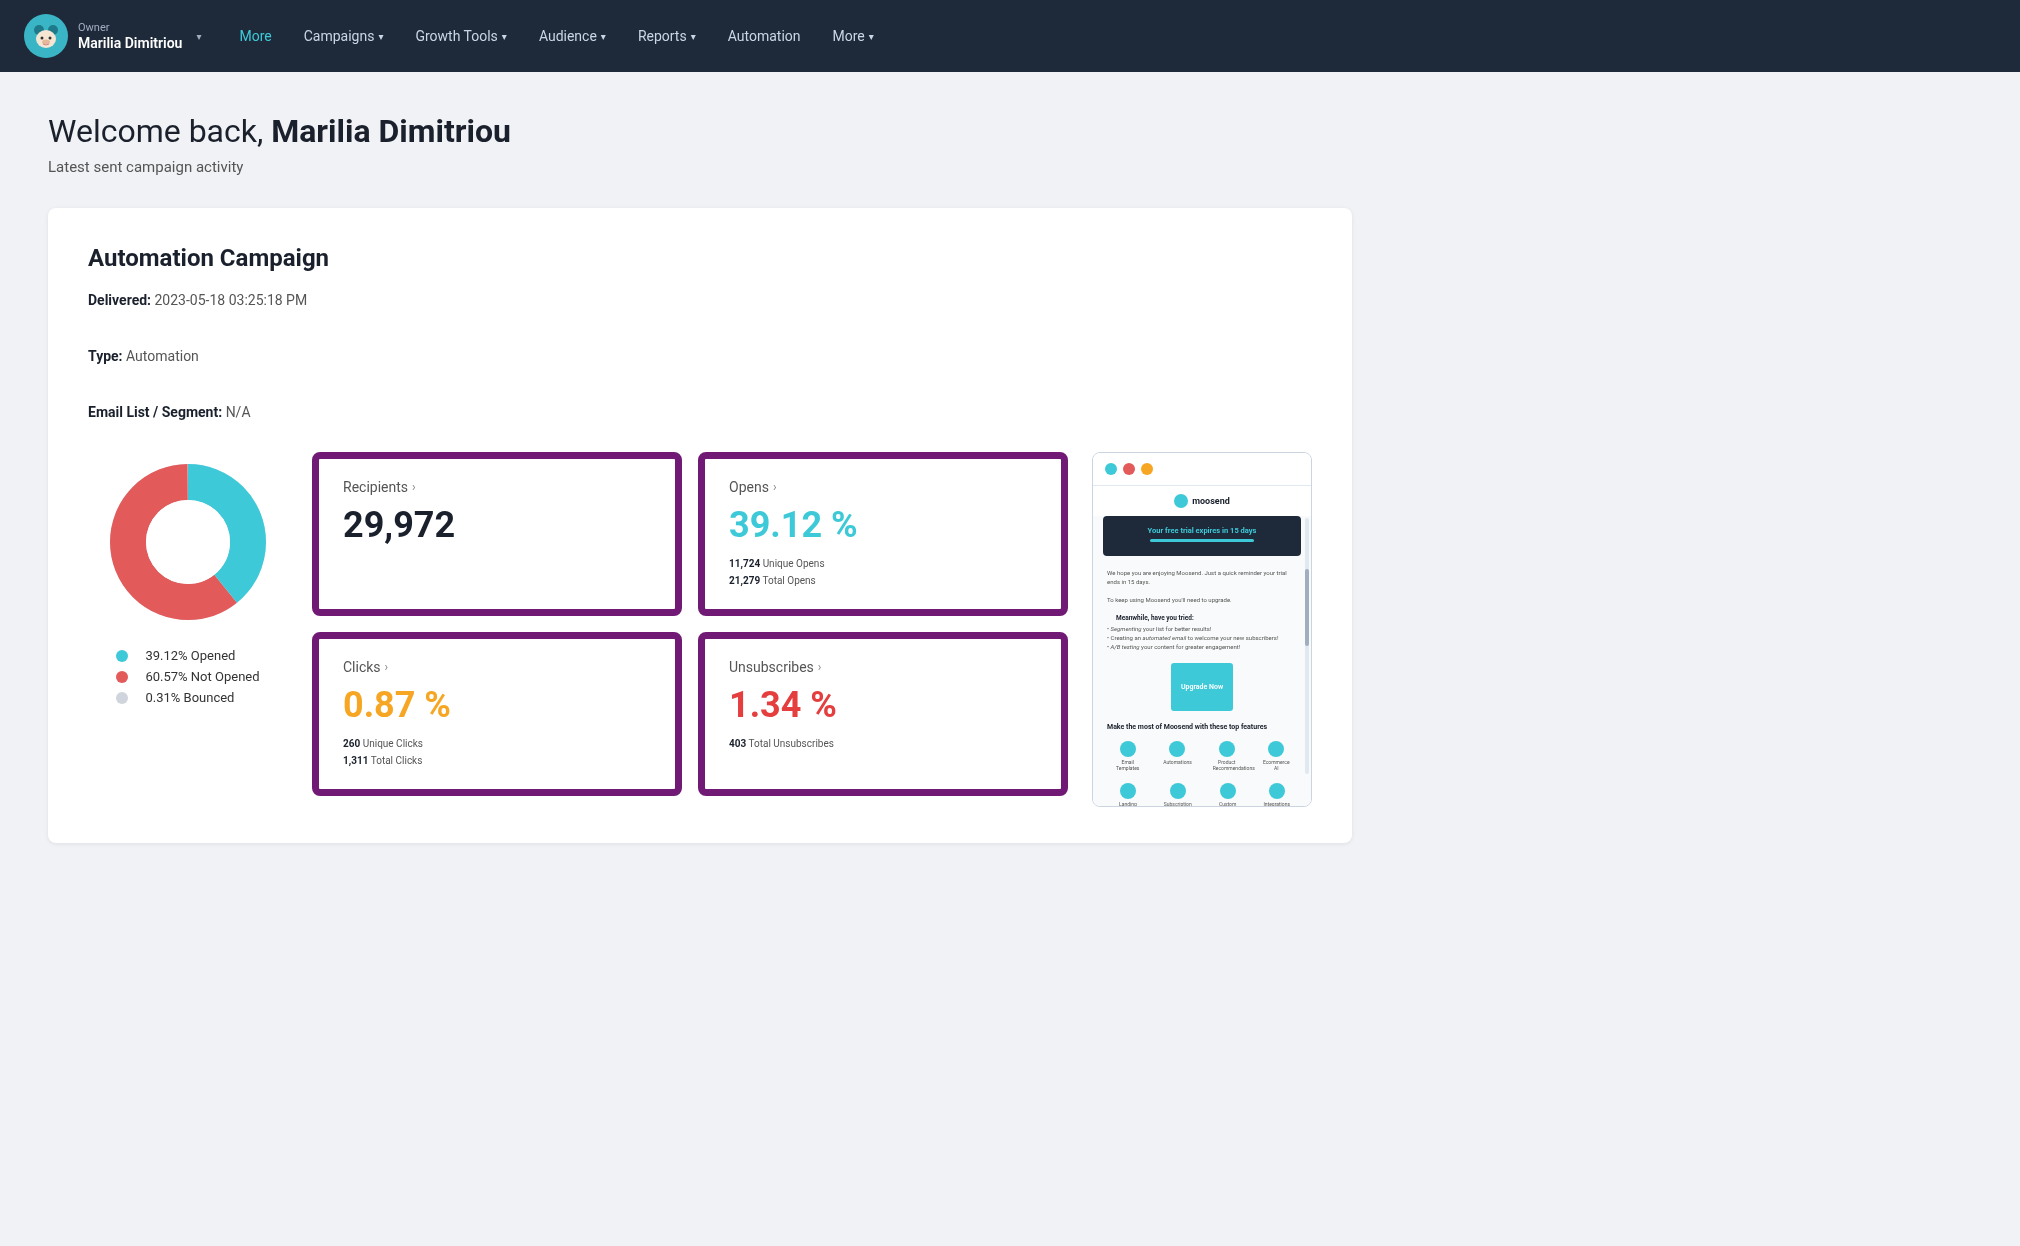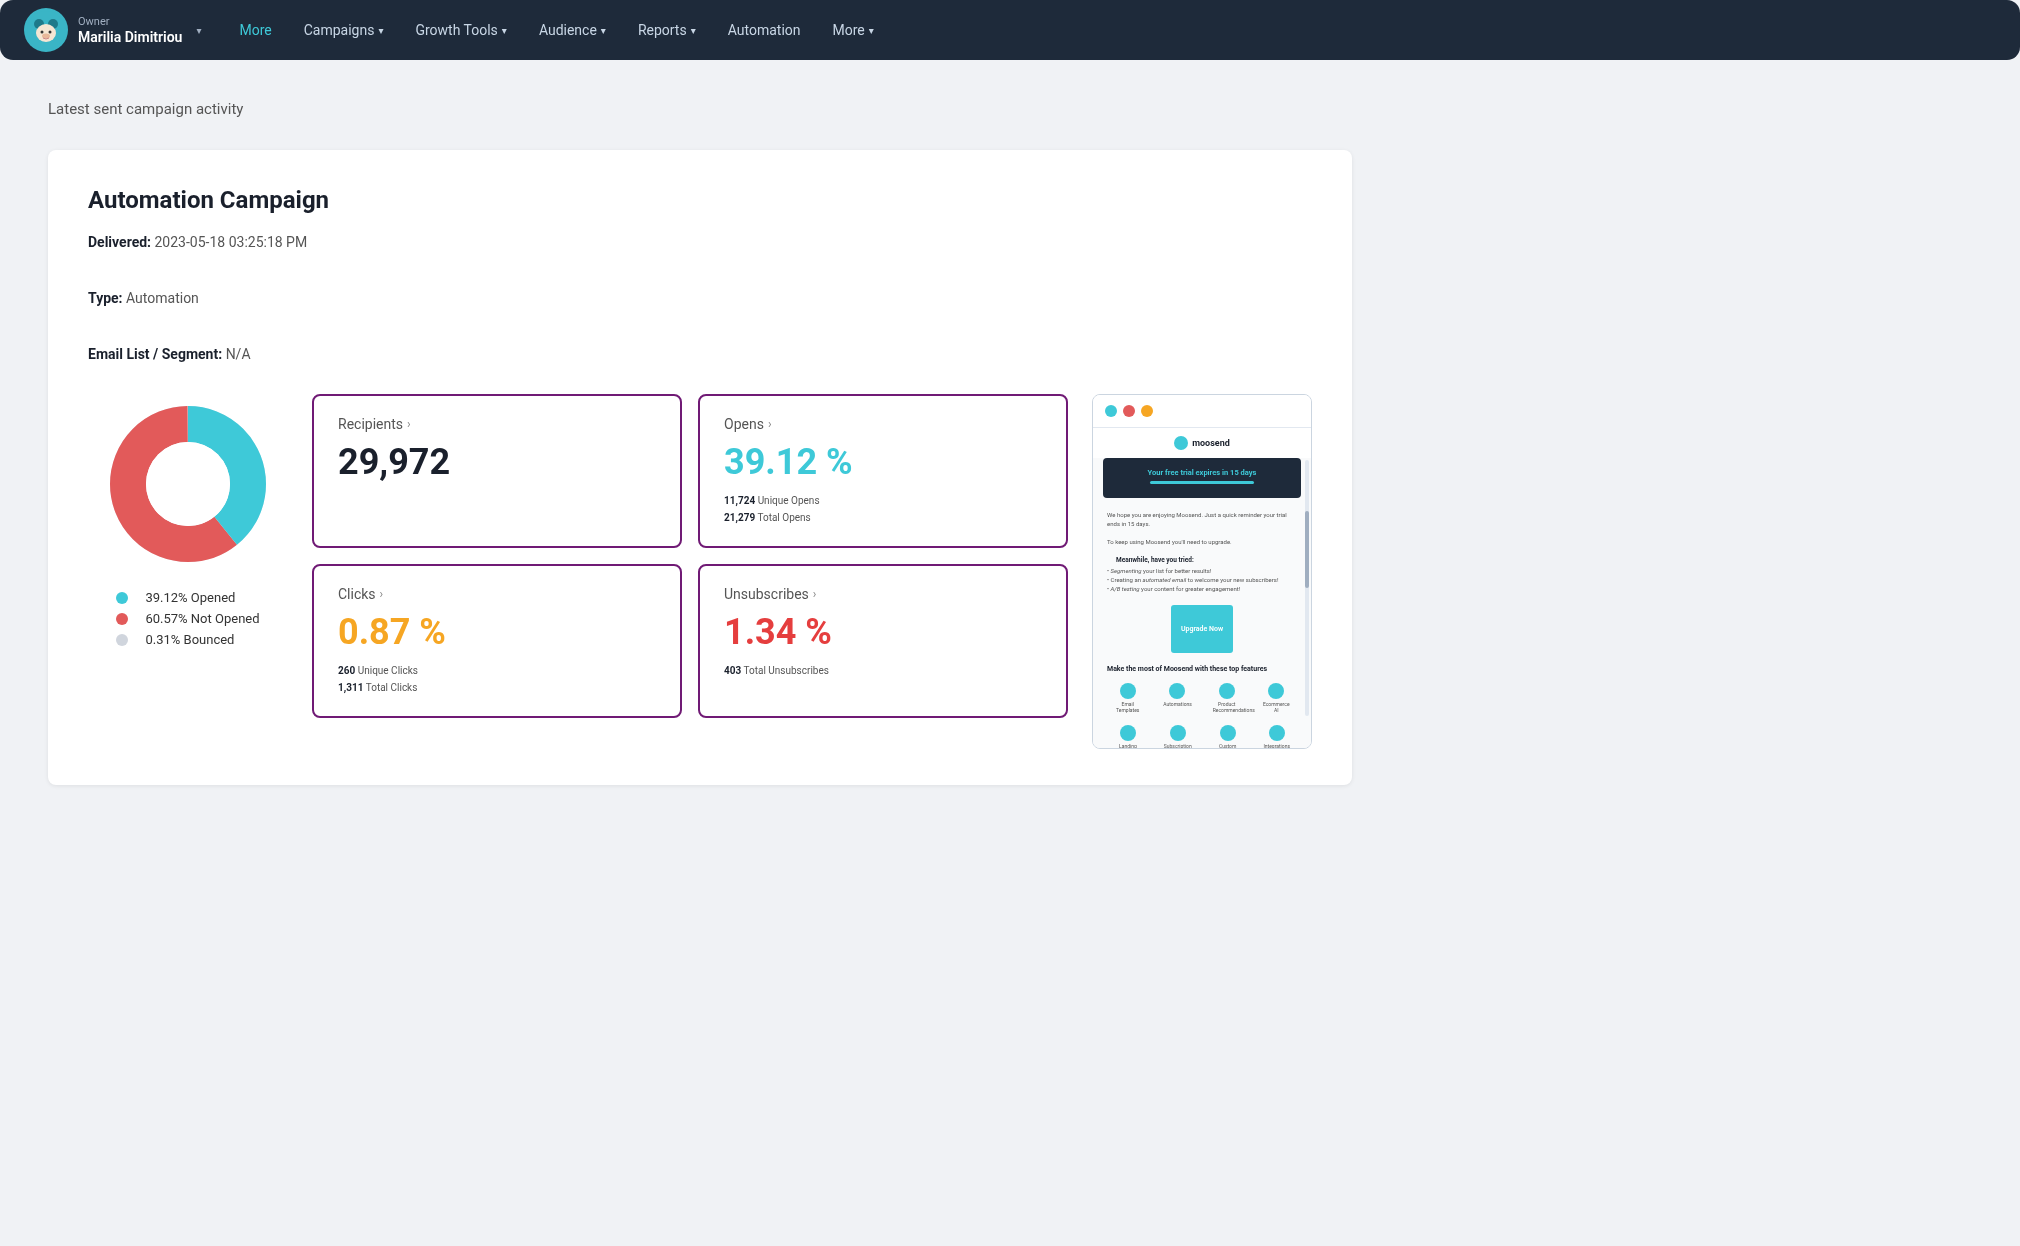--- a/index.html
+++ b/index.html
@@ -4,23 +4,22 @@
   <style>
     * { box-sizing: border-box; margin: 0; padding: 0; }
     body { font-family: -apple-system, BlinkMacSystemFont, 'Segoe UI', Roboto, sans-serif; background: #f0f2f5; min-height: 100vh; }
 
     
     .navbar {
       background: #1e2a3a;
       display: flex;
       align-items: center;
       padding: 16px 24px;
-      height: 60px;
+      height: 72px;
       gap: 0;
-      border-radius: 13px;
     }
     .nav-brand {
       display: flex;
       align-items: center;
       gap: 10px;
       margin-right: 24px;
     }
     .nav-logo {
       width: 44px;
       height: 44px;
@@ -152,21 +151,21 @@
     }
 
     
     .stat-boxes {
       display: grid;
       grid-template-columns: 1fr 1fr;
       gap: 16px;
       flex: 1;
     }
     .stat-box {
-      border: 2px solid #701a75;
+      border: 7px solid #701a75;
       border-radius: 8px;
       padding: 20px 24px;
     }
     .stat-box-title {
       font-size: 14px;
       color: #555;
       margin-bottom: 12px;
       display: flex;
       align-items: center;
       gap: 4px;
@@ -374,20 +373,23 @@
       <span>Automation</span>
     </div>
     <div class="nav-item">
       <span>More</span>
       <span class="chevron">▾</span>
     </div>
   </div>
 </nav>
 
 <div class="main-content">
+  <h1 class="welcome-title">
+    Welcome back, <strong>Marilia Dimitriou</strong>
+  </h1>
   <p class="welcome-subtitle">Latest sent campaign activity</p>
 
   <div class="campaign-card">
     <h2 class="campaign-title">Automation Campaign</h2>
 
     <div class="campaign-meta">
       <span><strong>Delivered:</strong> 2023-05-18 03:25:18 PM</span>
       <span><strong>Type:</strong> Automation</span>
       <span><strong>Email List / Segment:</strong> N/A</span>
     </div>

